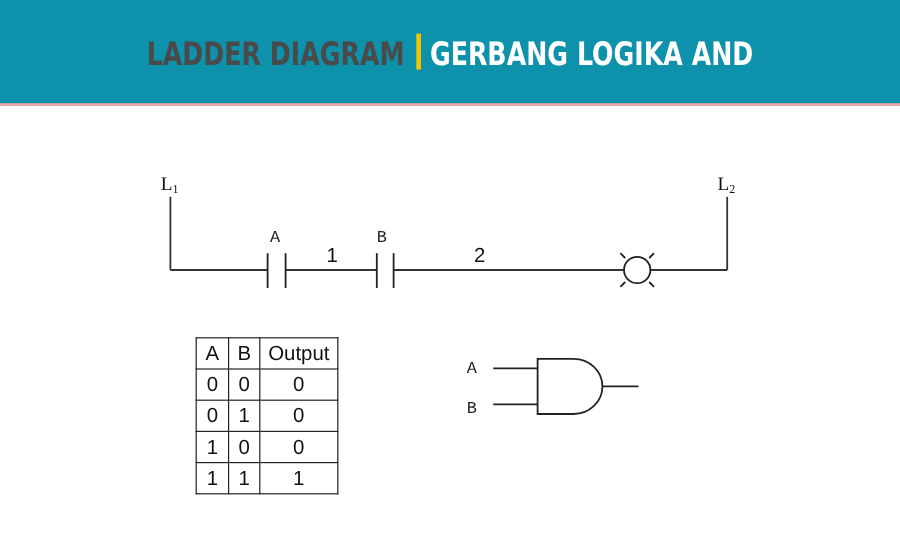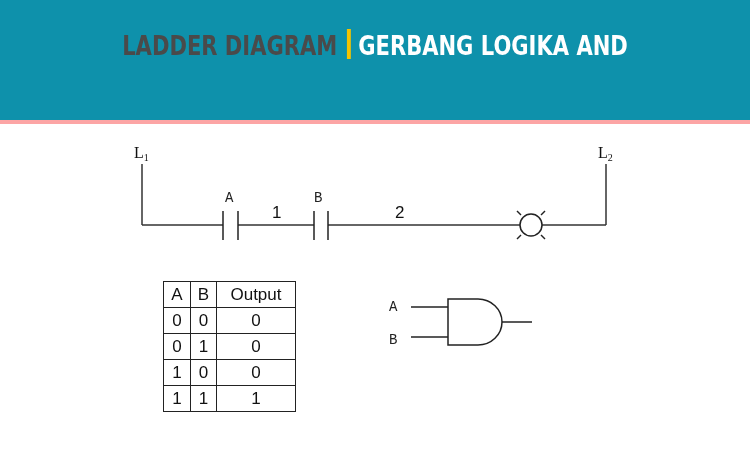--- a/index.html
+++ b/index.html
@@ -1,21 +1,21 @@
 <!DOCTYPE html>
 <html><head>
   <meta charset="utf-8">
   <style>
     * { margin: 0; padding: 0; box-sizing: border-box; }
     html, body { width: 750px; height: 450px; background: #ffffff; overflow: hidden; }
     body { position: relative; font-family: "Liberation Sans", sans-serif; }
     .header {
-      position: absolute; left: 0; top: 0; width: 750px; height: 124px;
+      position: absolute; left: 0; top: 0; width: 750px; height: 88px;
       background: #0e91ab;
-      border-bottom: 4px solid #fca5a5;
+      border-bottom: 2px solid #fca5a5;
     }
     .title {
       position: absolute; left: 0; top: 28px; width: 750px; text-align: center;
       font-family: "DejaVu Sans", sans-serif; font-weight: bold; font-size: 27px;
       letter-spacing: 0px; line-height: 36px; white-space: nowrap;
       transform: scaleX(0.78); transform-origin: 50% 50%;
     }
     .title-left { color: #4a4a4a; }
     .title-sep {
       display: inline-block; width: 5px; height: 30px; background: #f5c400;
@@ -30,21 +30,21 @@
       position: absolute; left: 163px; top: 281px;
       border-collapse: collapse;
       font-family: "Liberation Sans", sans-serif; font-size: 17px; color: #111;
     }
     table.truth td, table.truth th {
       border: 1.5px solid #222; text-align: center; font-weight: normal;
       height: 26px; padding: 0; line-height: 24px;
     }
     .c-a { width: 27px; }
     .c-b { width: 26px; }
-    .c-out { width: 79px; margin-left: 35px; }
+    .c-out { width: 65px; margin-left: 35px; }
   </style>
 </head>
 <body>
 
 <div class="header">
   <div class="title">
     <span class="title-left">LADDER DIAGRAM</span><span class="title-sep"></span><span class="title-right">GERBANG LOGIKA AND</span>
   </div>
 </div>
 

